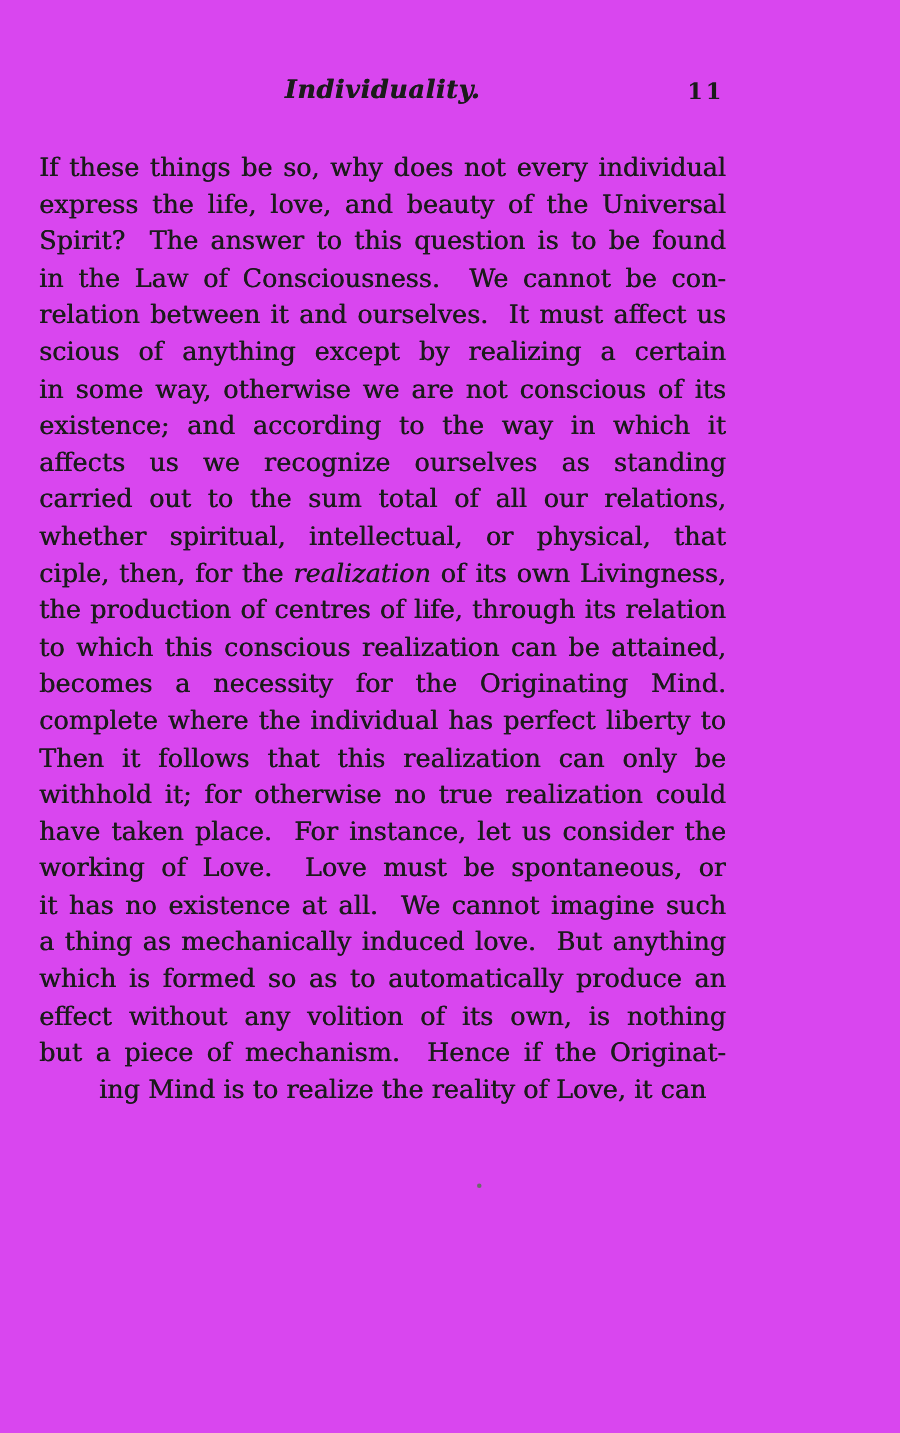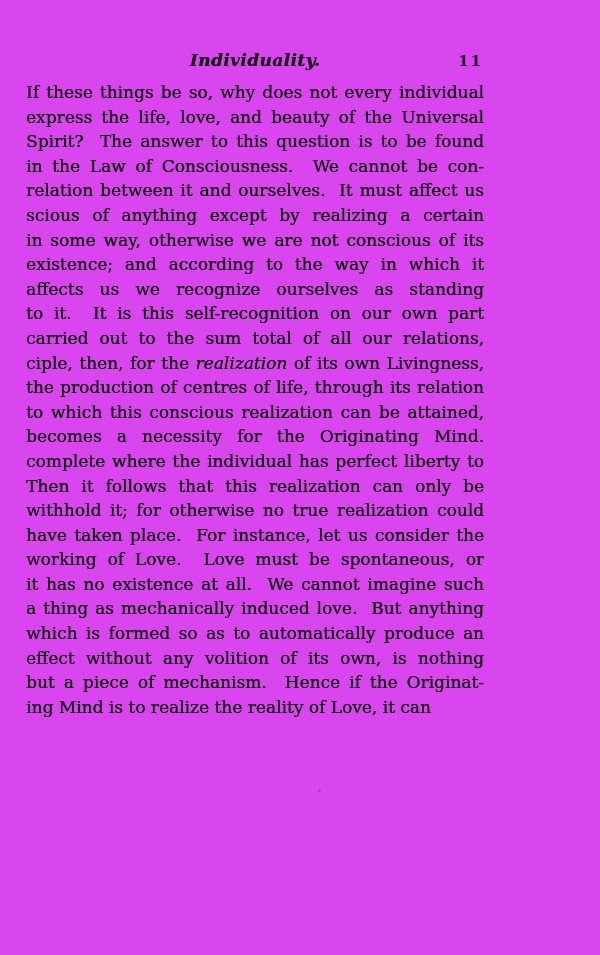--- a/index.html
+++ b/index.html
@@ -38,35 +38,36 @@
     right: 1px;
     top: 4px;
     font-weight: 700;
     font-size: 15px;
     letter-spacing: 2px;
     line-height: 18px;
     text-align: center;
   }
   .body-block {
     position: absolute;
-    top: 80px;
+    top: 100px;
     left: 26px;
     width: 458px;
   }
   .line {
     font-size: 17px;
     line-height: 24.6px;
     height: 24.6px;
     text-align: justify;
     text-align-last: justify;
     text-shadow: 0.3px 0 0 currentColor;
     overflow: hidden;
   }
   .line.last {
     text-align-last: left;
+    margin-left: 40px;
   }
   .line em {
     font-style: italic;
   }
   .speck {
     position: absolute;
     left: 318px;
     top: 789px;
     width: 3px;
     height: 3px;
@@ -87,22 +88,22 @@
   <div class="body-block">
     <div class="line">If these things be so, why does not every individual</div>
     <div class="line">express the life, love, and beauty of the Universal</div>
     <div class="line">Spirit?&nbsp; The answer to this question is to be found</div>
     <div class="line">in the Law of Consciousness.&nbsp; We cannot be con-</div>
     <div class="line">relation between it and ourselves.&nbsp; It must affect us</div>
     <div class="line">scious of anything except by realizing a certain</div>
     <div class="line">in some way, otherwise we are not conscious of its</div>
     <div class="line">existence; and according to the way in which it</div>
     <div class="line">affects us we recognize ourselves as standing related</div>
-    <div class="line">to it.&nbsp; It is this self-recognition on our own part</div>
     <div class="line">carried out to the sum total of all our relations,</div>
+    <div class="line">whether spiritual, intellectual, or physical, that</div>
     <div class="line"><span>ciple, then, for the </span><em>realization</em><span> of its own Livingness,</span></div>
     <div class="line">the production of centres of life, through its relation</div>
     <div class="line">to which this conscious realization can be attained,</div>
     <div class="line">becomes a necessity for the Originating Mind.</div>
     <div class="line">complete where the individual has perfect liberty to</div>
     <div class="line">Then it follows that this realization can only be</div>
     <div class="line">withhold it; for otherwise no true realization could</div>
     <div class="line">have taken place.&nbsp; For instance, let us consider the</div>
     <div class="line">working of Love.&nbsp; Love must be spontaneous, or</div>
     <div class="line">it has no existence at all.&nbsp; We cannot imagine such</div>

